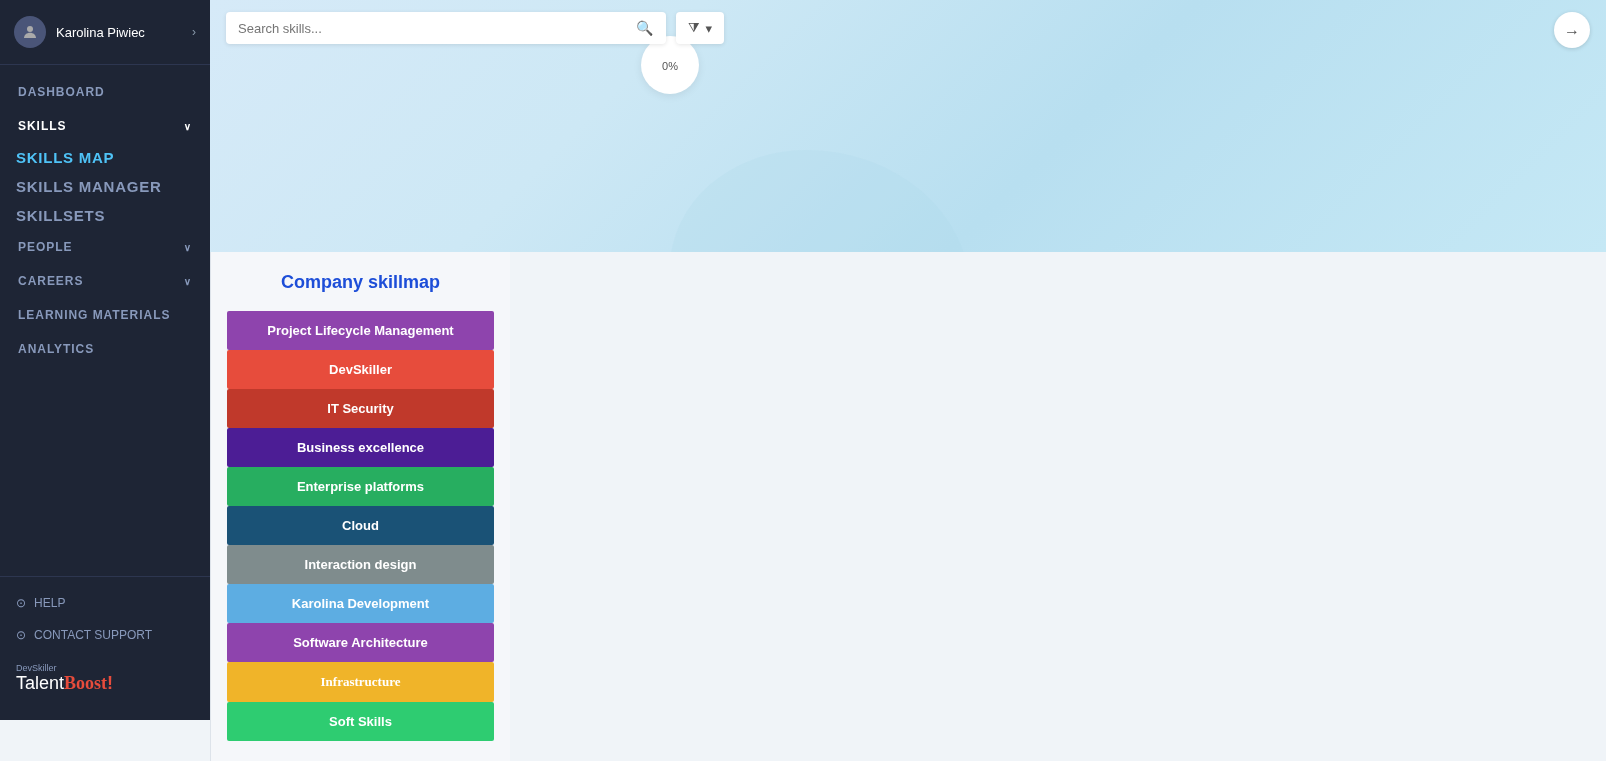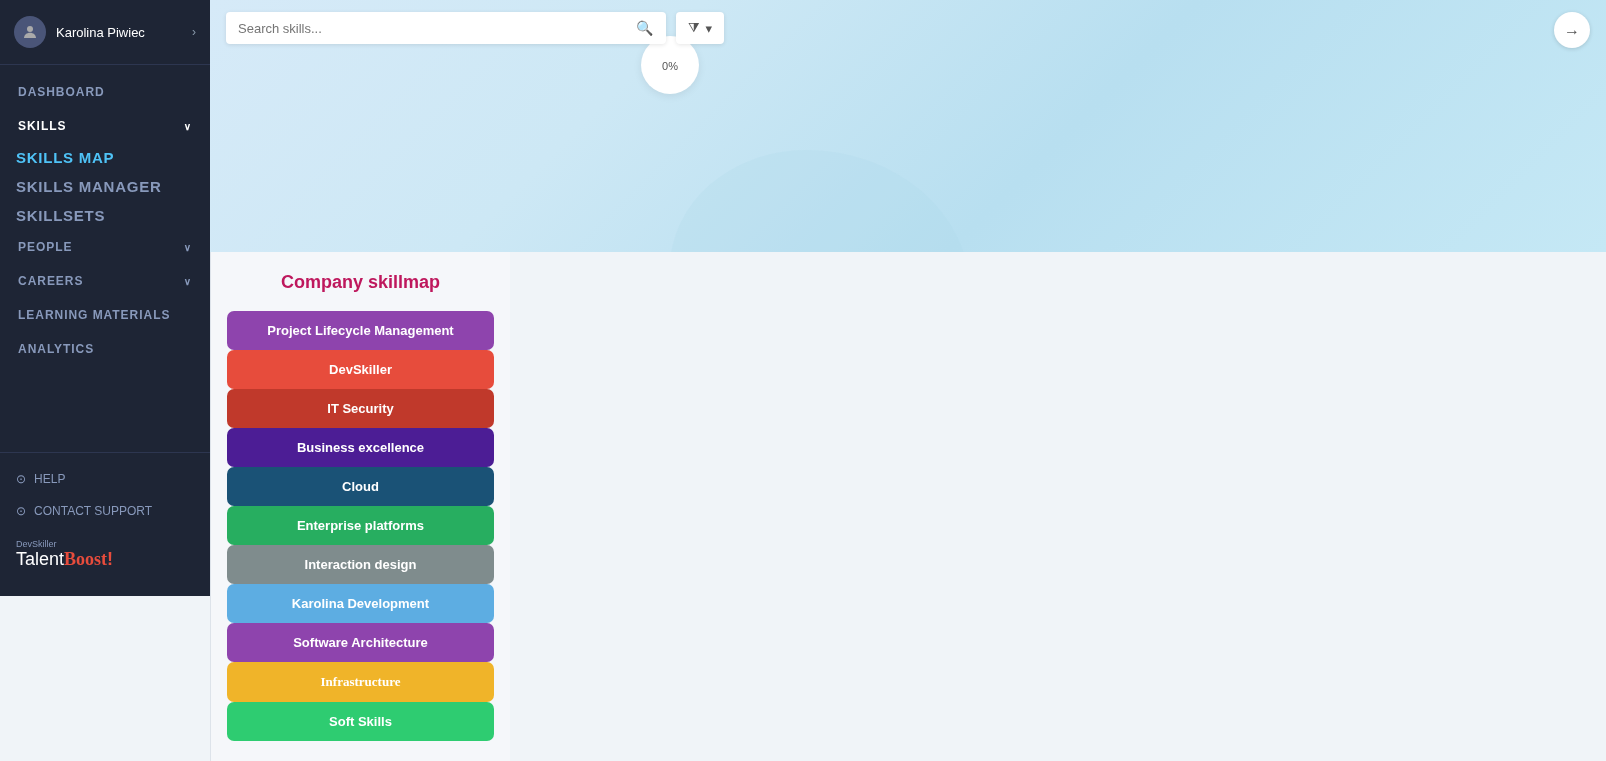--- a/index.html
+++ b/index.html
@@ -6,21 +6,21 @@
     body { font-family: 'Segoe UI', Arial, sans-serif; display: flex; height: 761px; overflow: hidden; background: #f0f4f8; }
 
     
     .sidebar {
       width: 210px;
       min-width: 210px;
       background: #1e2535;
       color: #fff;
       display: flex;
       flex-direction: column;
-      height: 596px;
+      height: 720px;
       z-index: 10;
     }
     .sidebar-user {
       display: flex;
       align-items: center;
       padding: 16px 14px;
       border-bottom: 1px solid #2d3650;
       cursor: pointer;
     }
     .sidebar-avatar {
@@ -188,31 +188,31 @@
       width: 300px;
       min-width: 300px;
       background: #f5f7fa;
       padding: 20px 16px;
       overflow-y: auto;
       border-left: 1px solid #dde3ea;
     }
     .panel-title {
       font-size: 18px;
       font-weight: 700;
-      color: #be185d;
+      color: #1d4ed8;
       margin-bottom: 18px;
       text-align: center;
     }
     .category-btn {
       display: block;
       width: 100%;
       padding: 12px 16px;
       margin-bottom: 0;
       border: none;
-      border-radius: 7px;
+      border-radius: 2px;
       font-size: 13px;
       font-weight: 600;
       color: #fff;
       cursor: pointer;
       text-align: center;
     }
   </style>
 </head>
 <body>
 
@@ -304,22 +304,22 @@
       </div>
     </div>
 
   <div class="right-panel">
     <h2 class="panel-title">Company skillmap</h2>
     <div id="categories-container">
         <button class="category-btn" style="background-color: rgb(142, 68, 173);">Project Lifecycle Management</button>
         <button class="category-btn" style="background-color: rgb(231, 76, 60);">DevSkiller</button>
         <button class="category-btn" style="background-color: rgb(192, 57, 43);">IT Security</button>
         <button class="category-btn" style="background-color: #4c1d95;">Business excellence</button>
+        <button class="category-btn" style="background-color: rgb(39, 174, 96);">Enterprise platforms</button>
         <button class="category-btn" style="background-color: rgb(26, 82, 118);">Cloud</button>
-        <button class="category-btn" style="background-color: rgb(39, 174, 96);">Enterprise platforms</button>
         <button class="category-btn" style="background-color: rgb(127, 140, 141);">Interaction design</button>
         <button class="category-btn" style="background-color: rgb(93, 173, 226);">Karolina Development</button>
         <button class="category-btn" style="background-color: rgb(142, 68, 173);">Software Architecture</button>
         <button class="category-btn" style="background-color: rgb(240, 180, 41); font-family: Liberation Serif, serif;">Infrastructure</button>
         <button class="category-btn" style="background-color: rgb(46, 204, 113);">Soft Skills</button>
       </div>
   </div>
 </div>
 
 </body></html>

